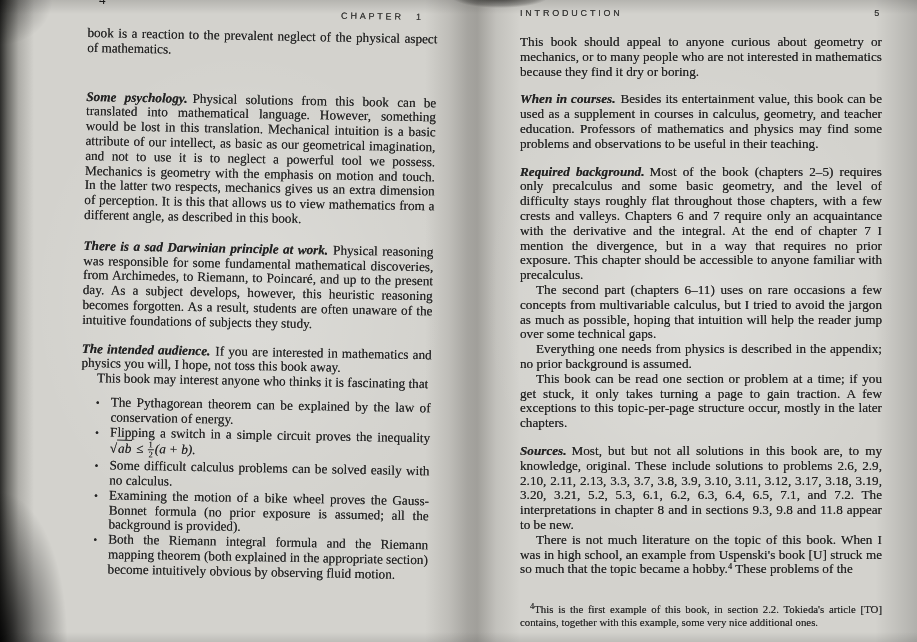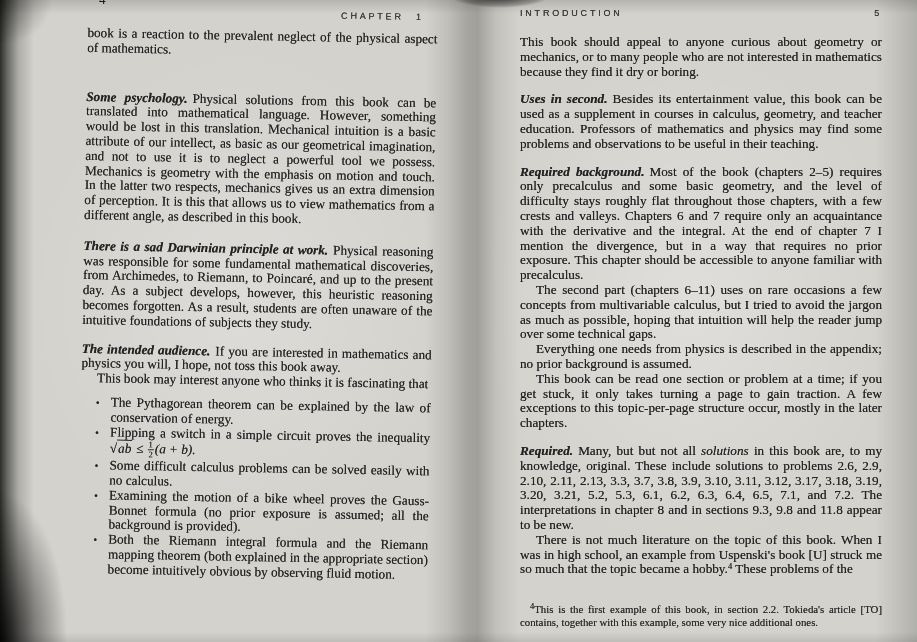--- a/index.html
+++ b/index.html
@@ -48,21 +48,21 @@
     text-shadow:0 0 0.6px #3d3d3b;
   }
   #left-page .runhead{text-align:right;padding-right:14px;}
   #right-page .runhead{display:flex;justify-content:space-between;align-items:baseline;}
 
   
   .content p{margin:0;font-size:13.2px;line-height:14.8px;text-align:justify;
     text-shadow:0 0 0.45px rgba(35,35,35,0.75);}
   .ind{text-indent:16px;}
   .runin{font-weight:bold;font-style:italic;margin-right:5px;}
-  .em{font-style:italic;}
+  .em{}
   sup.fn{font-size:8.5px;vertical-align:4px;line-height:0;}
 
   
   #left-page .p1{margin-top:10px;margin-bottom:34px;}
   #left-page .p2{margin-bottom:16px;}
   #left-page .p3{margin-bottom:14px;}
   #left-page .p5{margin-bottom:9px;}
   #right-page .p1{margin-top:17px;margin-bottom:13px;}
   #right-page .p2{margin-bottom:13px;}
   #right-page .p6{margin-bottom:13px;}
@@ -129,29 +129,29 @@
 
   <div class="pg" id="right-page">
     <div class="content">
       <div class="runhead">
         <span>INTRODUCTION</span>
         <span>5</span>
       </div>
 
       <p class="p1">This book should appeal to anyone curious about geometry or mechanics, or to many people who are not interested in mathematics because they find it dry or boring.</p>
 
-      <p class="p2"><span class="runin">Uses in second.</span><span>Besides its entertainment value, this book can be used as a supplement in courses in calculus, geometry, and teacher education. Professors of mathematics and physics may find some problems and observations to be useful in their teaching.</span></p>
+      <p class="p2"><span class="runin">When in courses.</span><span>Besides its entertainment value, this book can be used as a supplement in courses in calculus, geometry, and teacher education. Professors of mathematics and physics may find some problems and observations to be useful in their teaching.</span></p>
 
       <p><span class="runin">Required background.</span><span>Most of the book (chapters 2–5) requires only precalculus and some basic geometry, and the level of difficulty stays roughly flat throughout those chapters, with a few crests and valleys. Chapters 6 and 7 require only an acquaintance with the derivative and the integral. At the end of chapter 7 I mention the divergence, but in a way that requires no prior exposure. This chapter should be accessible to anyone familiar with precalculus.</span></p>
 
       <p class="ind">The second part (chapters 6–11) uses on rare occasions a few concepts from multivariable calculus, but I tried to avoid the jargon as much as possible, hoping that intuition will help the reader jump over some technical gaps.</p>
       <p class="ind">Everything one needs from physics is described in the appendix; no prior background is assumed.</p>
       <p class="ind p6">This book can be read one section or problem at a time; if you get stuck, it only takes turning a page to gain traction. A few exceptions to this topic-per-page structure occur, mostly in the later chapters.</p>
 
-      <p><span class="runin">Required.</span><span>Many, but but not all</span>
+      <p><span class="runin">Sources.</span><span>Most, but but not all</span>
         <span class="em">solutions</span>
         <span>in this book are, to my knowledge, original. These include solutions to problems 2.6, 2.9, 2.10, 2.11, 2.13, 3.3, 3.7, 3.8, 3.9, 3.10, 3.11, 3.12, 3.17, 3.18, 3.19, 3.20, 3.21, 5.2, 5.3, 6.1, 6.2, 6.3, 6.4, 6.5, 7.1, and 7.2. The interpretations in chapter 8 and in sections 9.3, 9.8 and 11.8 appear to be new.</span></p>
 
       <p class="ind"><span>There is not much literature on the topic of this book. When I was in high school, an example from Uspenski's book [U] struck me so much that the topic became a hobby.</span><sup class="fn">4</sup>
         <span>These problems of the</span></p>
 
       <p class="footnote"><sup class="fn">4</sup><span>This is the first example of this book, in section 2.2. Tokieda's article [TO] contains, together with this example, some very nice additional ones.</span></p>
     </div>
   </div>
 

